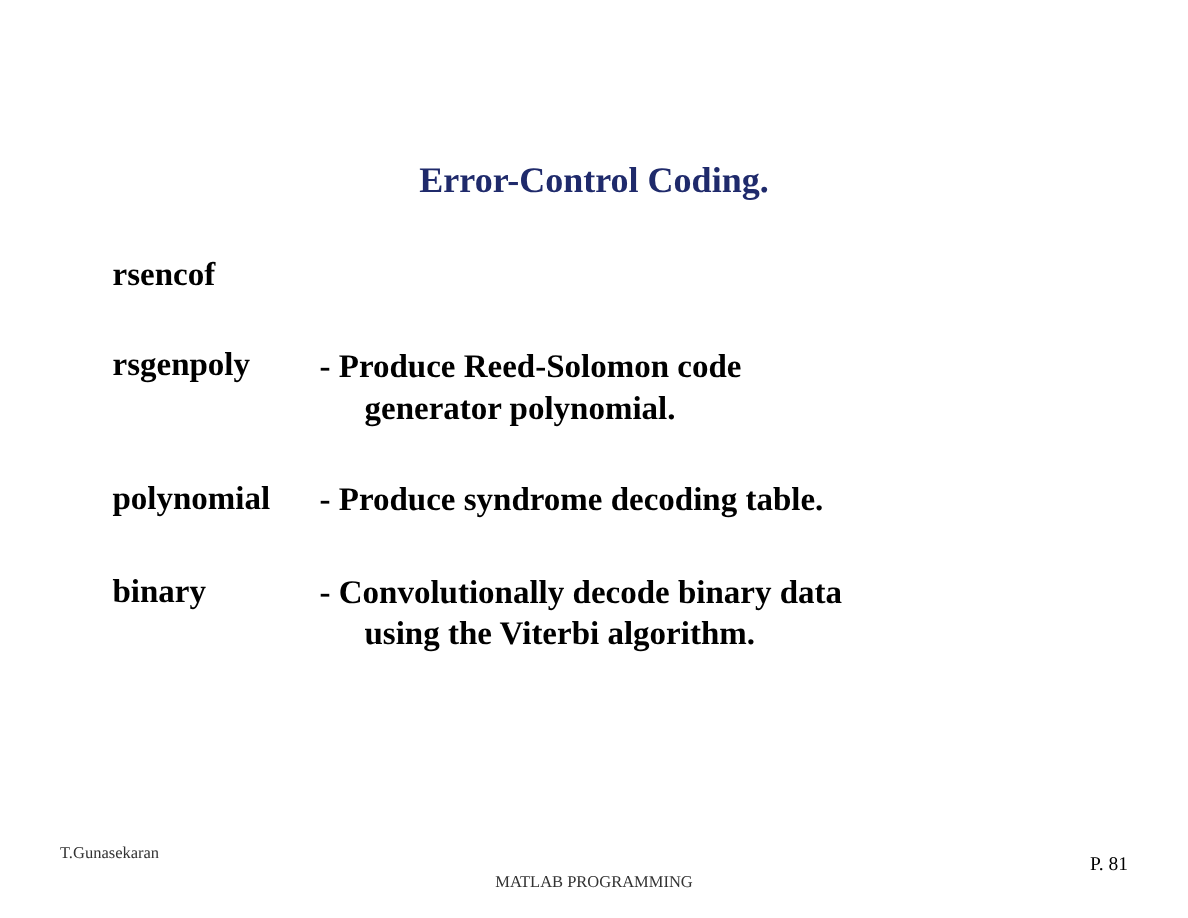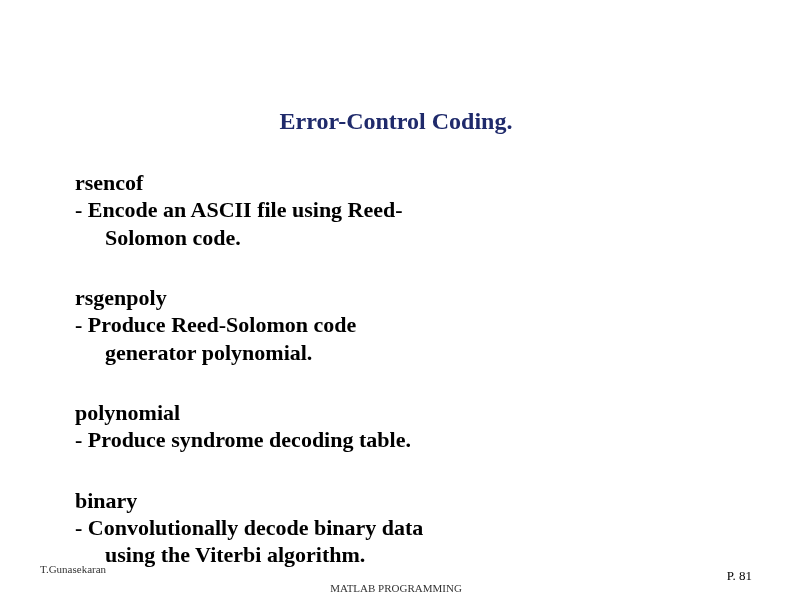--- a/index.html
+++ b/index.html
@@ -1,41 +1,37 @@
 <!DOCTYPE html>
 <html><head>
 <meta charset="utf-8">
 <style>
   * { margin: 0; padding: 0; box-sizing: border-box; }
   html, body { width: 792px; height: 612px; background: #000; overflow: hidden; }
   .slide { width: 792px; height: 612px; background: #fff; position: relative; font-family: Liberation Serif, serif; color: #000; }
   .title { position: absolute; top: 108px; left: 0; right: 0; text-align: center; font-weight: bold; font-size: 24px; color: #1f2a6b; }
   .content { position: absolute; top: 170px; left: 75px; right: 70px; }
-  .row { display: flex; margin-bottom: 34px; align-items: flex-start; flex-direction: column; }
+  .row { display: flex; margin-bottom: 34px; align-items: flex-start; }
   .term { width: 138px; flex-shrink: 0; font-size: 22px; font-weight: bold; color: #000; }
   .desc { flex: 1; font-size: 22px; font-weight: bold; color: #000; line-height: 1.25; }
   .indent { padding-left: 30px; display: block; }
   .footer-left { position: absolute; left: 40px; bottom: 37px; font-size: 11px; color: #333; }
   .footer-center { position: absolute; left: 0; right: 0; bottom: 18px; text-align: center; font-size: 11px; color: #333; }
   .footer-right { position: absolute; right: 40px; bottom: 28px; font-size: 13px; color: #000; }
 </style>
 </head>
 <body>
 
 <div class="slide">
   <div class="title">Error-Control Coding.</div>
 
   <div class="content">
 
     <div class="row">
       <div class="term">rsencof</div>
-      <div class="desc">
-        <span>- Encode an ASCII file using Reed-</span>
-        <span class="indent">Solomon code.</span>
-      </div>
     </div>
 
     <div class="row">
       <div class="term">rsgenpoly</div>
       <div class="desc">
         <span>- Produce Reed-Solomon code</span>
         <span class="indent">generator polynomial.</span>
       </div>
     </div>
 

